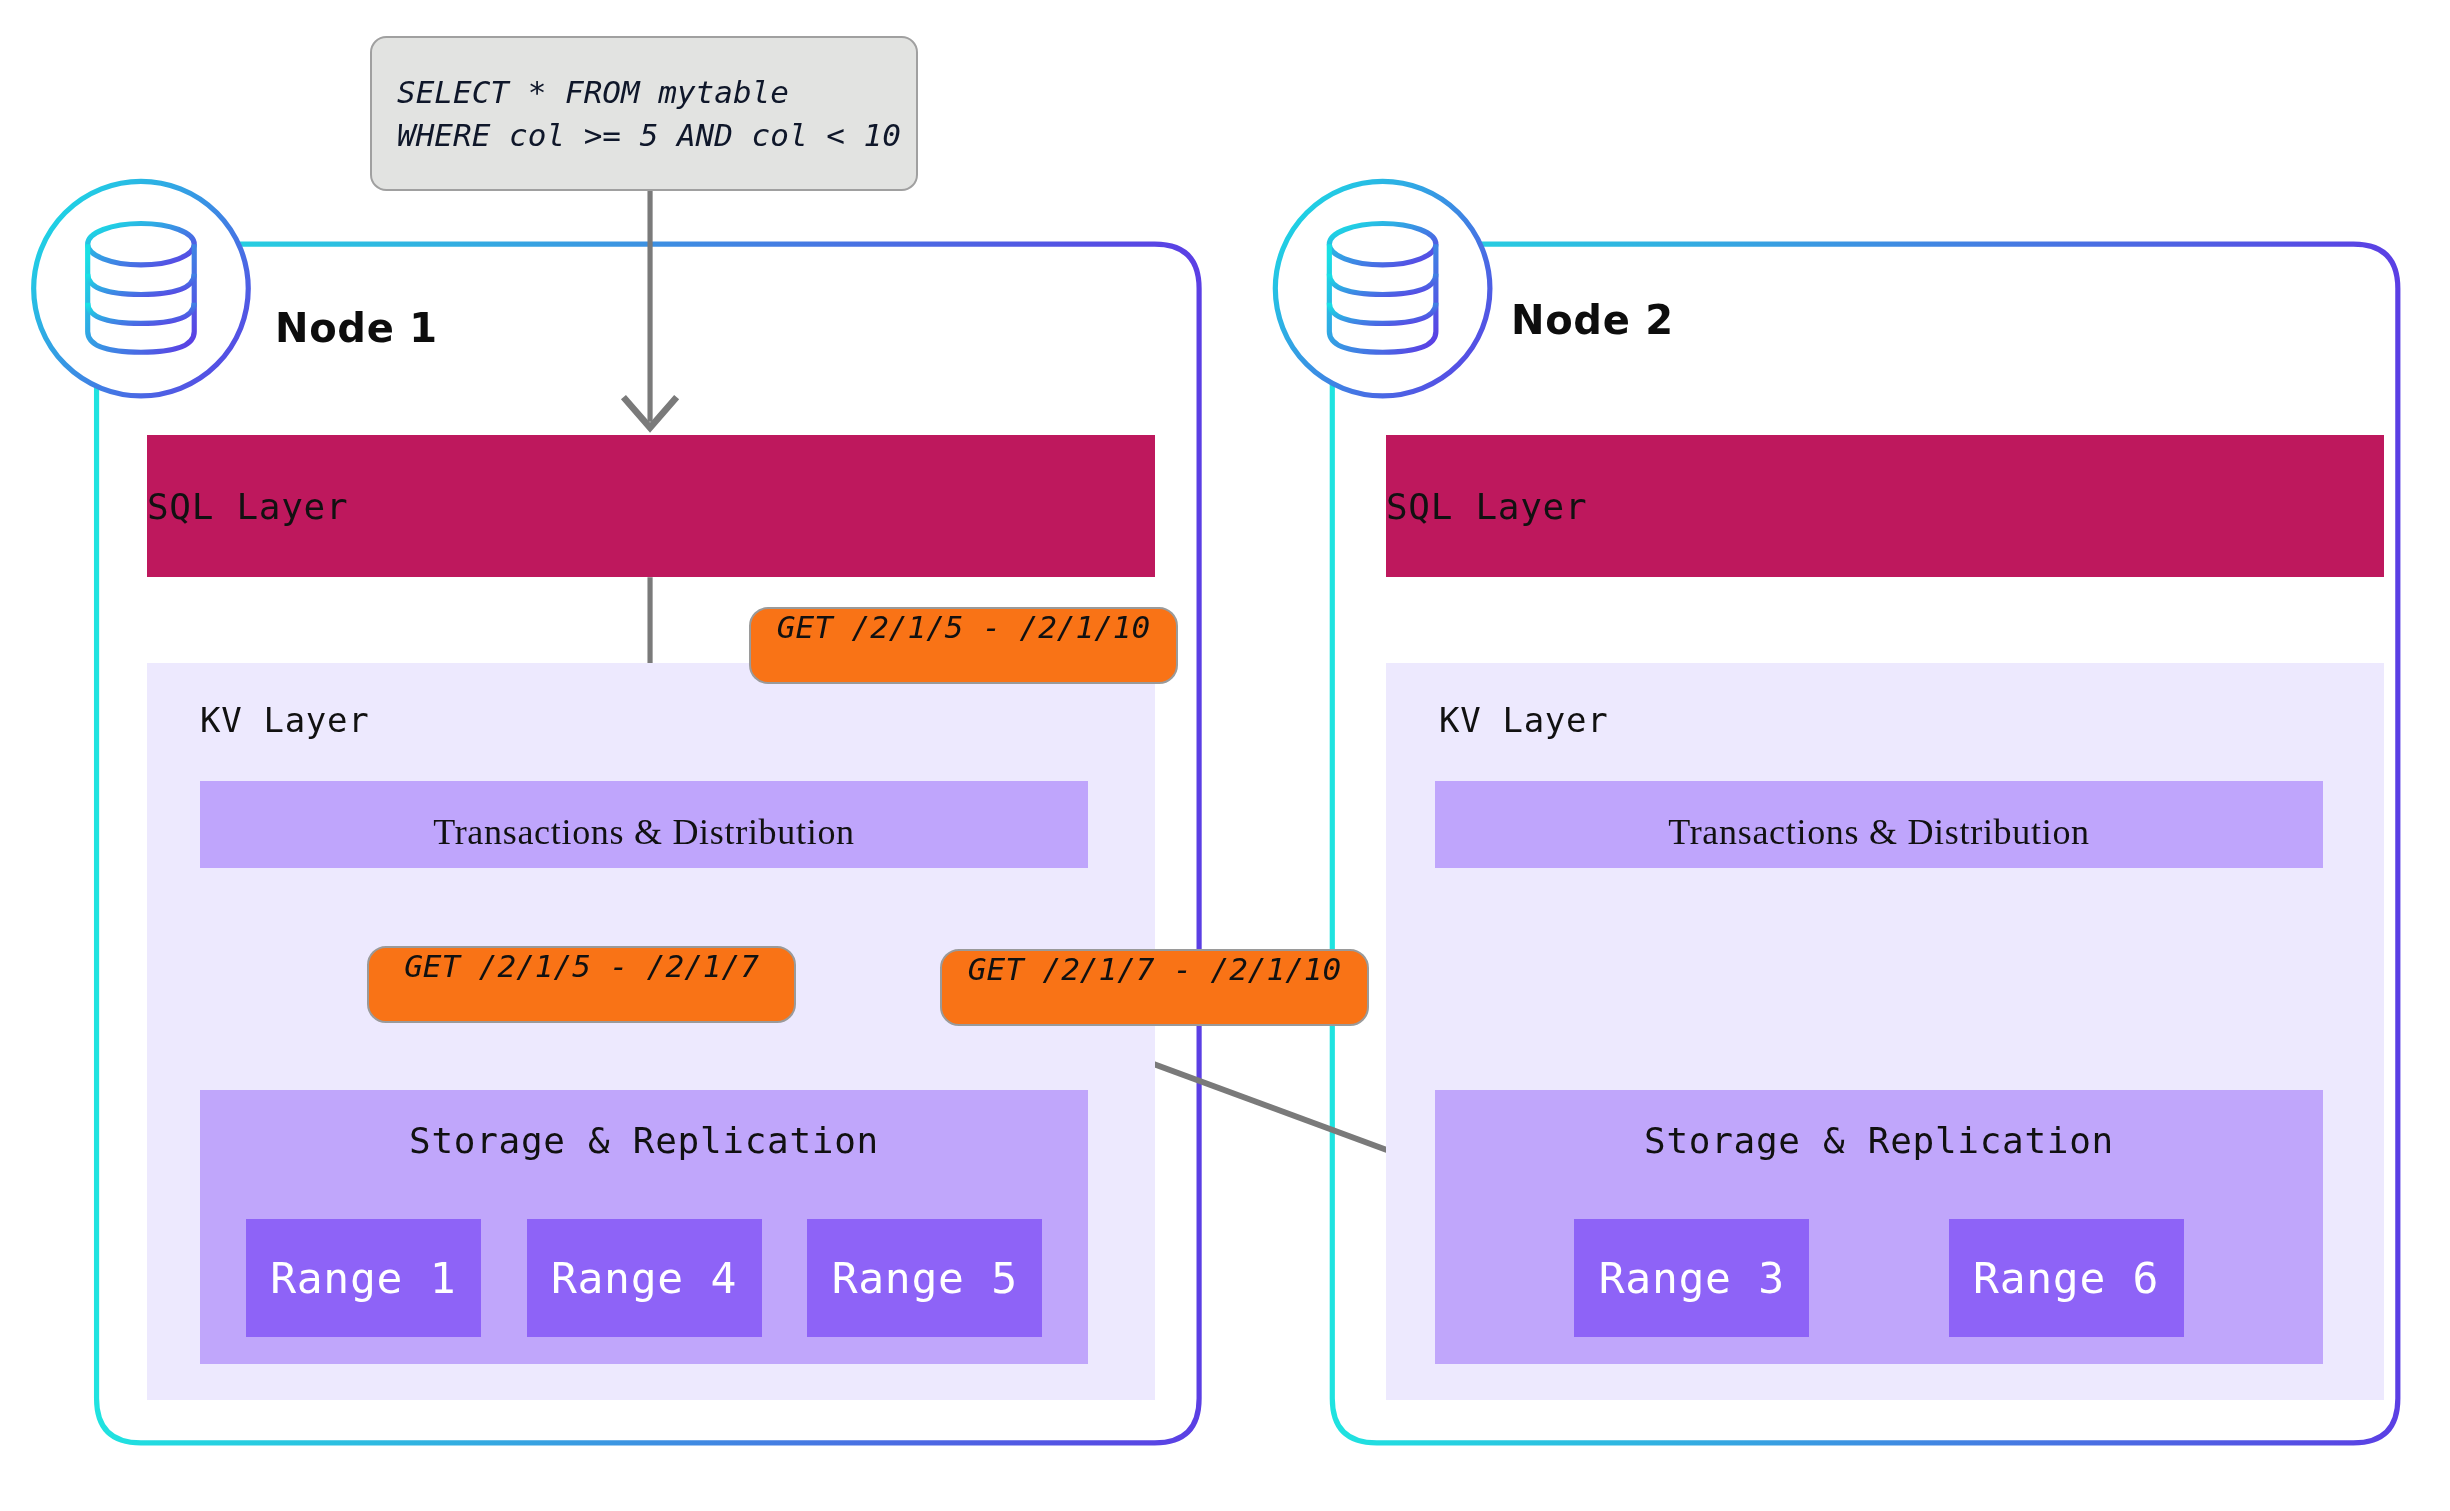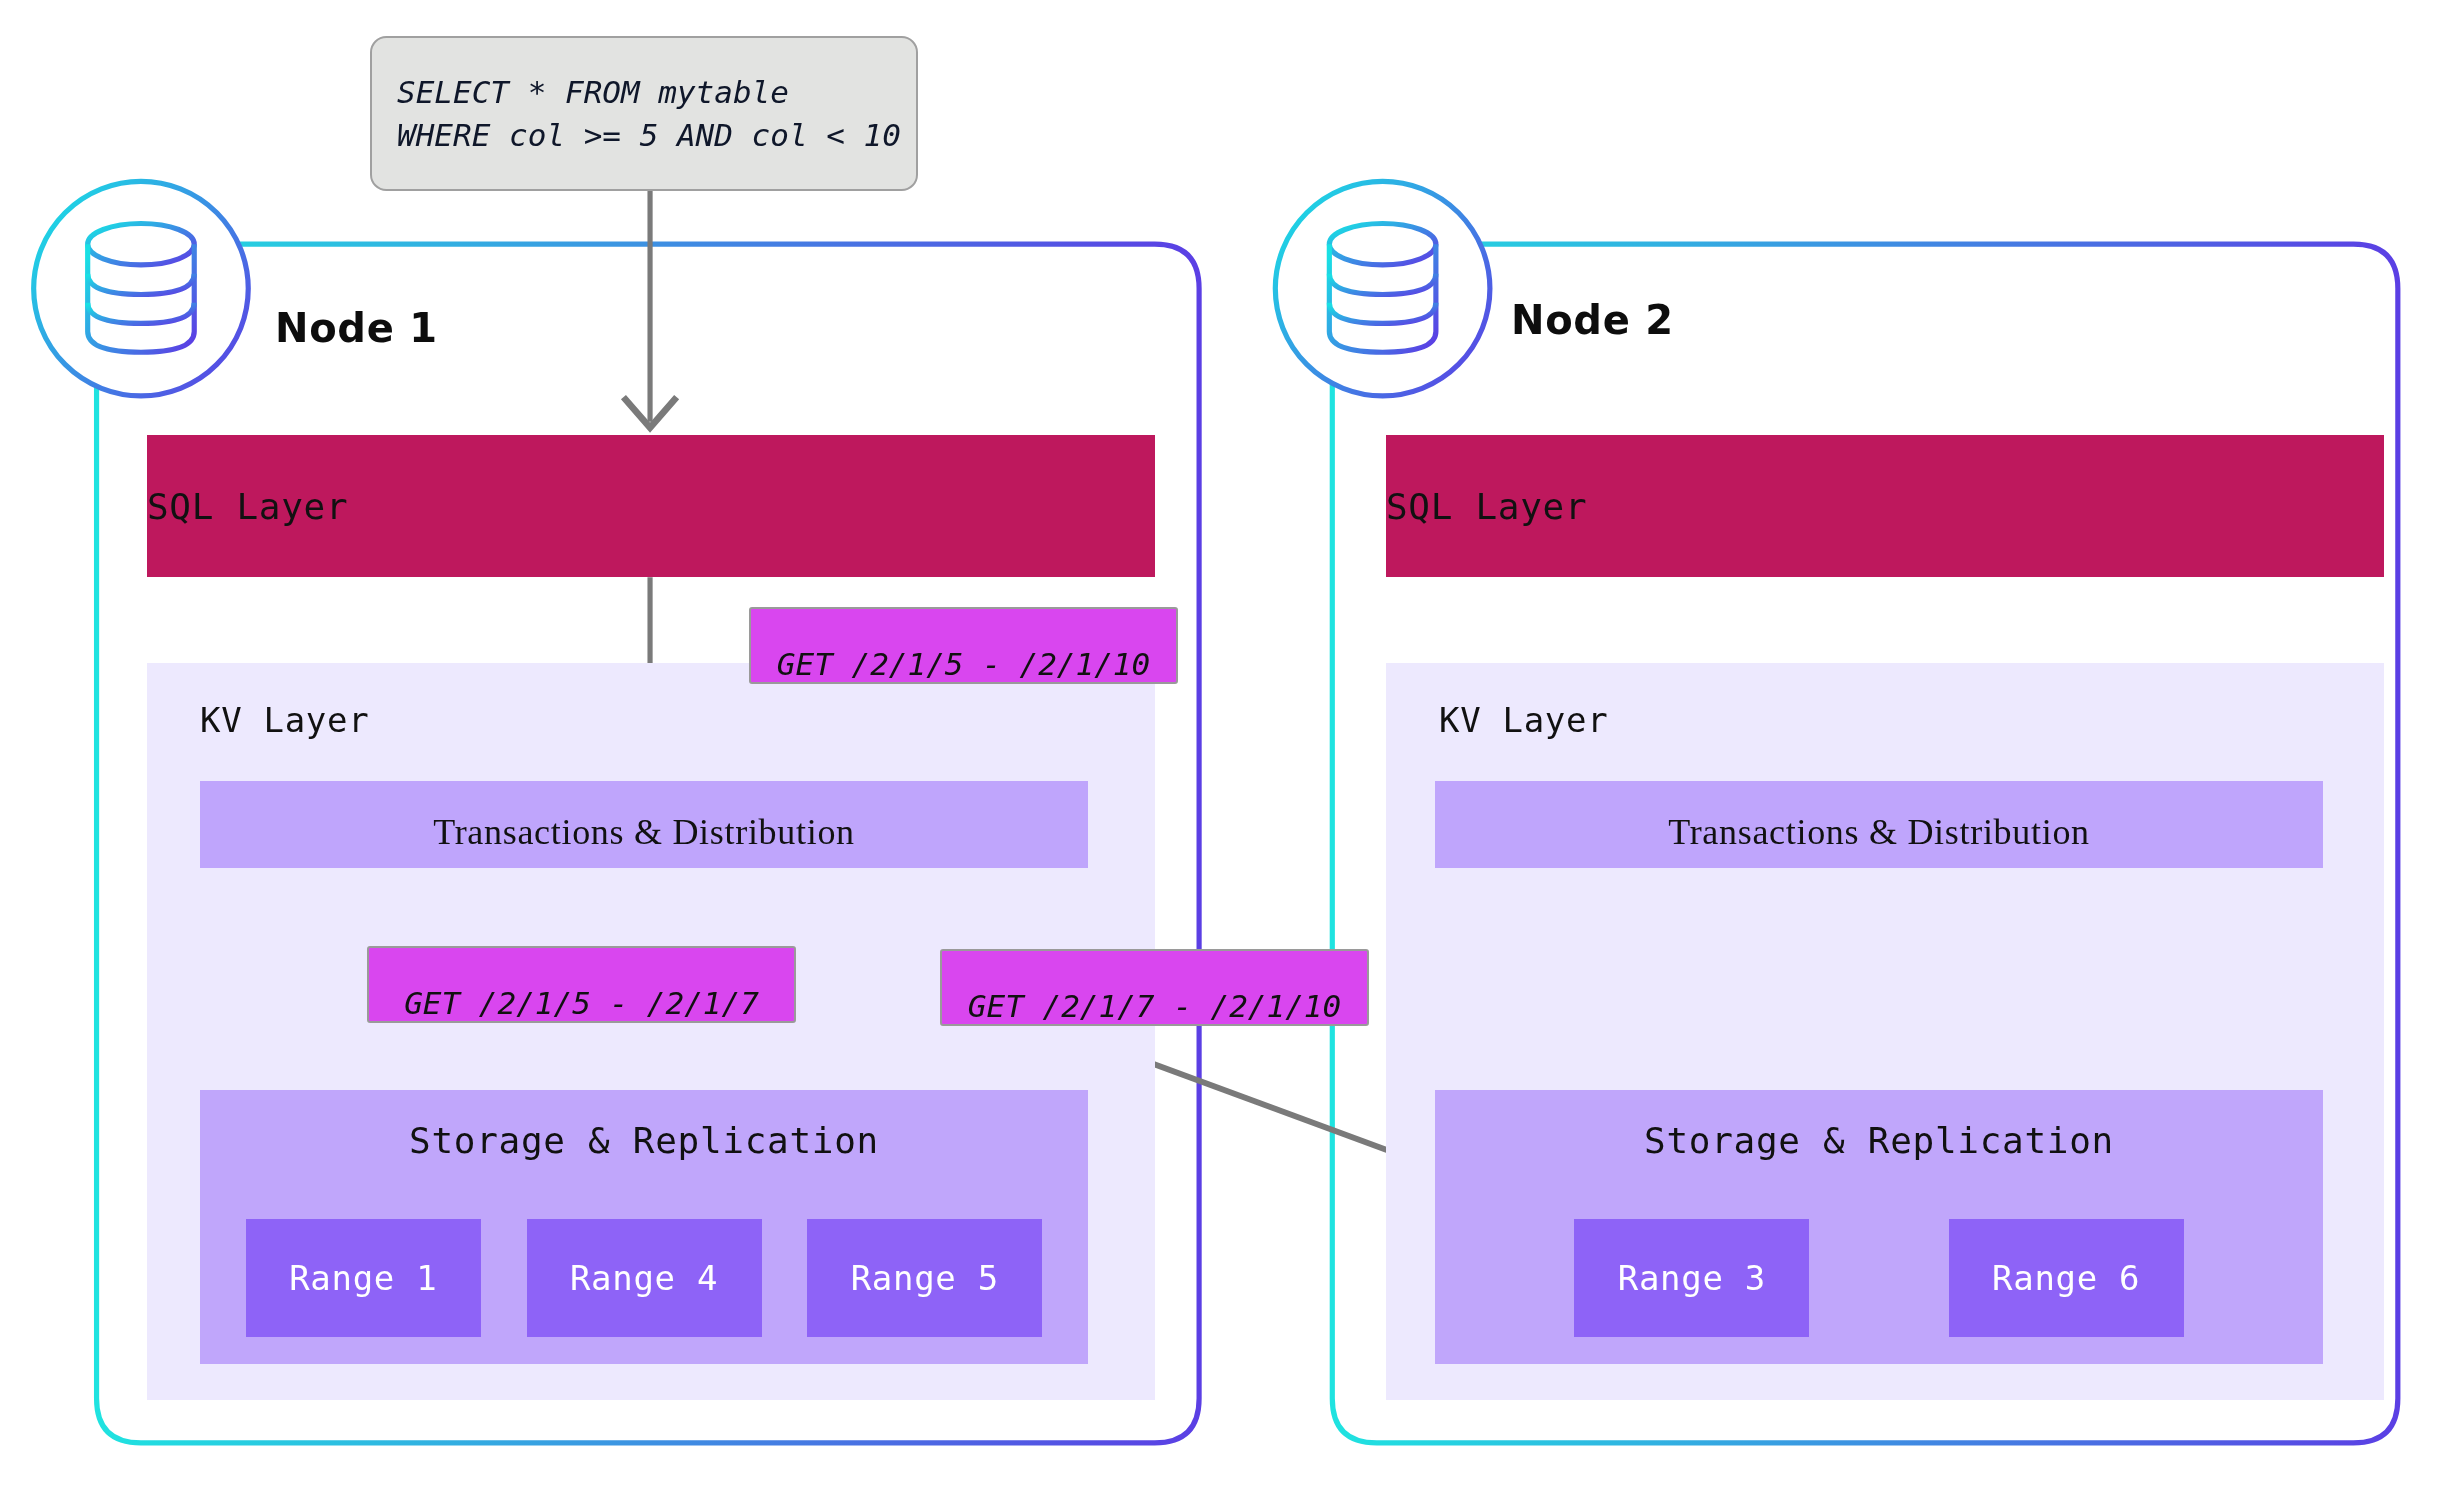--- a/index.html
+++ b/index.html
@@ -111,34 +111,34 @@
   .range-box {
     width: 235px;
     height: 118px;
     background: #8e63f7;
     display: flex;
     align-items: center;
     justify-content: center;
   }
   .range-label {
     font-family: "DejaVu Sans Mono", monospace;
-    font-size: 34px;
+    font-size: 43px;
     color: #ffffff;
     letter-spacing: 0.7px;
   }
 
   
   .callout {
     position: absolute;
-    background: #d946ef;
+    background: #f97316;
     border: 2.2px solid #9a9a9a;
-    border-radius: 3px;
+    border-radius: 19px;
     box-sizing: border-box;
     display: flex;
-    align-items: flex-end;
+    align-items: flex-start;
     justify-content: center;
     padding: 0 19px;
   }
   .callout-text {
     font-family: "DejaVu Sans Mono", monospace;
     font-style: italic;
     font-size: 31px;
     color: #111111;
     white-space: nowrap;
     letter-spacing: 0px;

